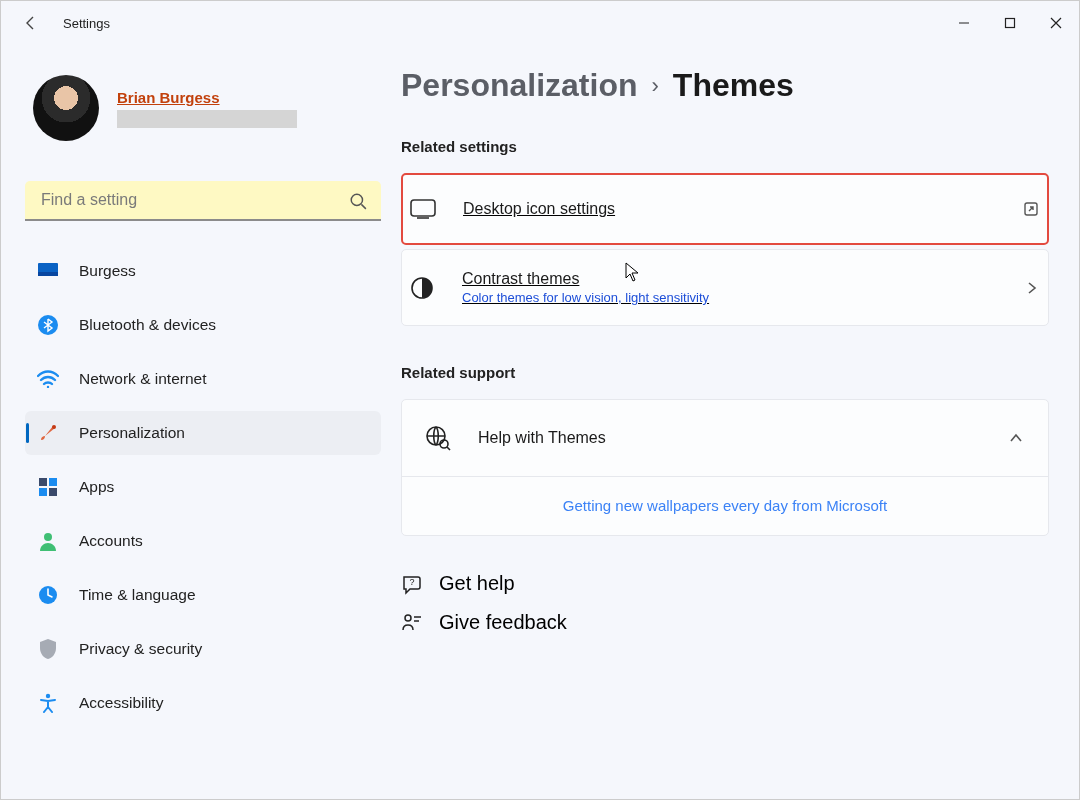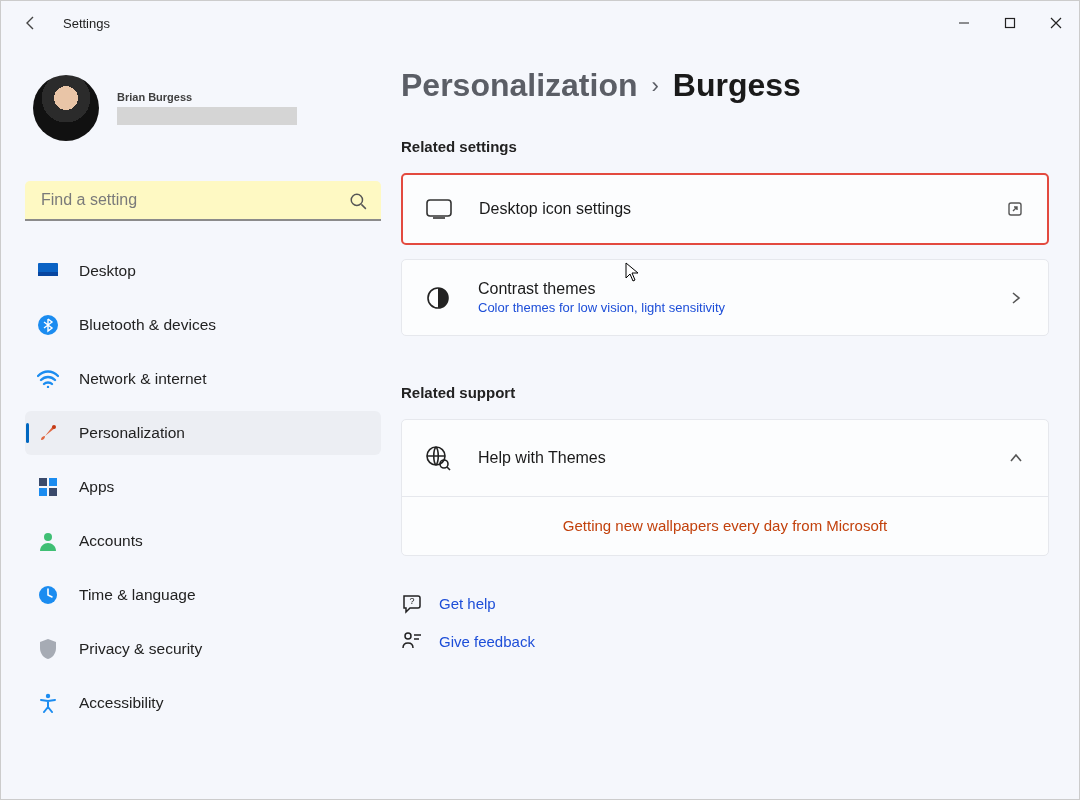--- a/index.html
+++ b/index.html
@@ -51,21 +51,21 @@
   align-items: center;
   gap: 18px;
   margin-bottom: 40px;
   padding-left: 8px;
 }
 .avatar {
   width: 66px; height: 66px; border-radius: 50%;
   background: radial-gradient(circle at 50% 35%, #e9c5a7 0 22%, #2b2b2b 22% 45%, #111 45% 100%);
   flex-shrink: 0;
 }
-.profile-name { font-weight: 700; font-size: 11px; color: #404040; }
+.profile-name { font-weight: 700; font-size: 15px; color: #c2410c; text-decoration: underline; }
 .profile-sub {
   margin-top: 4px;
   width: 180px; height: 18px;
   background: #d5d5d5;
 }
 .search-wrap {
   position: relative;
   margin-bottom: 28px;
 }
 .search-input {
@@ -145,23 +145,24 @@
   font-weight: 600;
   color: #222;
   margin-bottom: 18px;
 }
 .card {
   background: #fcfdfe;
   border: 1px solid #e6e8ed;
   border-radius: 5px;
   display: flex;
   align-items: center;
-  padding: 20px 22px;
-  margin-bottom: 14px;
+  padding: 20px 6px;
+  margin-bottom: 4px;
   cursor: pointer;
+  text-decoration: underline;
 }
 .card.highlight {
   border: 2px solid #e34a3f;
 }
 .card-icon {
   width: 28px; height: 28px;
   margin-right: 26px;
   display: flex; align-items: center; justify-content: center;
   color: #333;
   flex-shrink: 0;
@@ -184,28 +185,28 @@
   display: flex; align-items: center;
   padding: 24px 22px;
   cursor: pointer;
 }
 .support-head .card-title { font-size: 16px; }
 .support-link {
   border-top: 1px solid #e6e8ed;
   padding: 20px;
   text-align: center;
 }
-.support-link a { color: #c2410c; text-decoration: none; font-size: 15px; }
+.support-link a { color: #3b82f6; text-decoration: none; font-size: 15px; }
 .help-links { margin-top: 4px; }
 .help-link {
   display: flex; align-items: center;
   gap: 16px;
   padding: 8px 0;
 }
-.help-link a { color: #1d4ed8; text-decoration: none; font-size: 15px; }
+.help-link a { color: #000000; text-decoration: none; font-size: 20px; }
 .help-link .hicon { width: 22px; height: 22px; color: #333; }
 .cursor {
   position: absolute;
   left: 625px; top: 262px;
   width: 14px; height: 20px;
   pointer-events: none;
 }
 .section-gap { height: 34px; }
 </style>
 </head>
@@ -258,21 +259,21 @@
     </div>
 
     <ul class="nav">
       <li>
         <span class="nav-icon">
             <svg width="22" height="18" viewBox="0 0 22 18">
               <rect x="1" y="1" width="20" height="13" rx="1" fill="#0a62c4"></rect>
               <rect x="1" y="10" width="20" height="4" fill="#0846a0"></rect>
             </svg>
           </span>
-        <span>Desktop</span>
+        <span>Burgess</span>
       </li>
       <li>
         <span class="nav-icon">
             <svg width="20" height="20" viewBox="0 0 20 20">
               <circle cx="10" cy="10" r="10" fill="#1b8cf0"></circle>
               <path d="M10 4v12l4-3-8-6m0 6l8-6-4-3" fill="none" stroke="#fff" stroke-width="1.4"></path>
             </svg>
           </span>
         <span>Bluetooth &amp; devices</span>
       </li>
@@ -340,21 +341,21 @@
           </span>
         <span>Accessibility</span>
       </li>
     </ul>
   </aside>
 
   <main class="main">
     <div class="breadcrumb">
       <a href="#">Personalization</a>
       <span class="sep">›</span>
-      <span class="current">Burgess</span>
+      <span class="current">Themes</span>
     </div>
 
     <div class="section-label">Related settings</div>
 
     <div class="card highlight">
       <span class="card-icon">
         <svg width="28" height="22" viewBox="0 0 28 22" fill="none" stroke="currentColor" stroke-width="1.6">
             <rect x="2" y="2" width="24" height="16" rx="3"></rect>
             <line x1="8" y1="20" x2="20" y2="20"></line>
           </svg>

